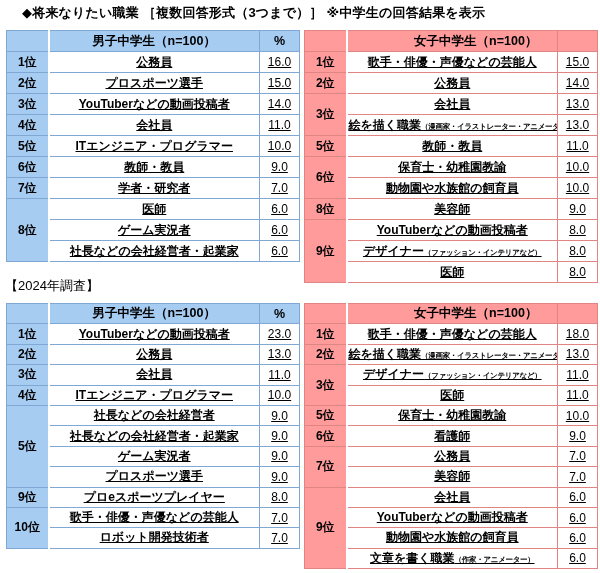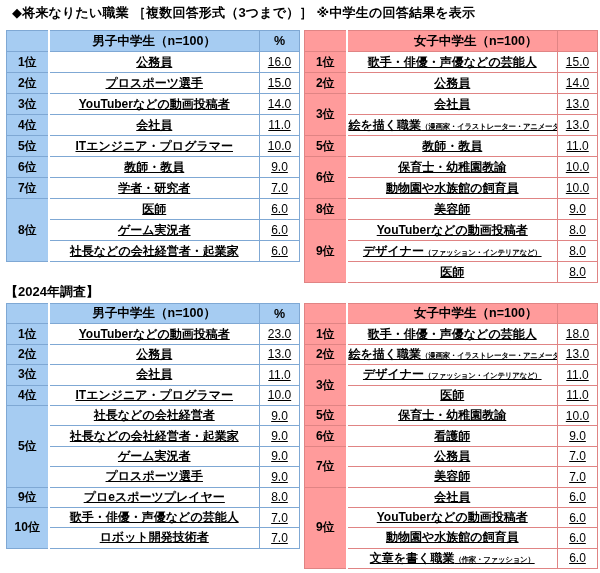--- a/index.html
+++ b/index.html
@@ -1,25 +1,25 @@
 <!DOCTYPE html>
 <html><head>
 <meta charset="utf-8">
 <style>
   html,body{margin:0;padding:0;}
   body{
     width:600px;height:573px;background:#ffffff;position:relative;
     font-family:"Liberation Sans","DejaVu Sans",sans-serif;color:#000;
   }
   .page-title{
-    position:absolute;top:4px;left:12px;font-size:13px;font-weight:bold;
+    position:absolute;top:4px;left:22px;font-size:13px;font-weight:bold;
     letter-spacing:0.2px;white-space:nowrap;text-align:right;
   }
   .section-label{
-    position:absolute;top:283px;left:5px;font-size:13px;font-weight:bold;
+    position:absolute;top:277px;left:5px;font-size:13px;font-weight:normal;
   }
   .tbl{
     position:absolute;border-collapse:collapse;table-layout:fixed;width:293px;
     font-size:12px;
     border-radius:6px;
   }
   .tbl col.c-rank{width:42px;}
   .tbl col.c-name{width:211px;}
   .tbl col.c-pct{width:40px;}
   .tbl th,.tbl td{
@@ -307,17 +307,17 @@
   </tr>
   <tr>
     <td class="occ">YouTuberなどの動画投稿者</td>
     <td class="pct">6.0</td>
   </tr>
   <tr>
     <td class="occ">動物園や水族館の飼育員</td>
     <td class="pct">6.0</td>
   </tr>
   <tr>
-    <td class="occ"><span>文章を書く職業</span><span class="note">（作家・ファッション）</span></td>
+    <td class="occ"><span>文章を書く職業</span><span class="note">（作家・アニメーター）</span></td>
     <td class="pct">6.0</td>
   </tr>
 </tbody>
   </table>
 
 </body></html>

